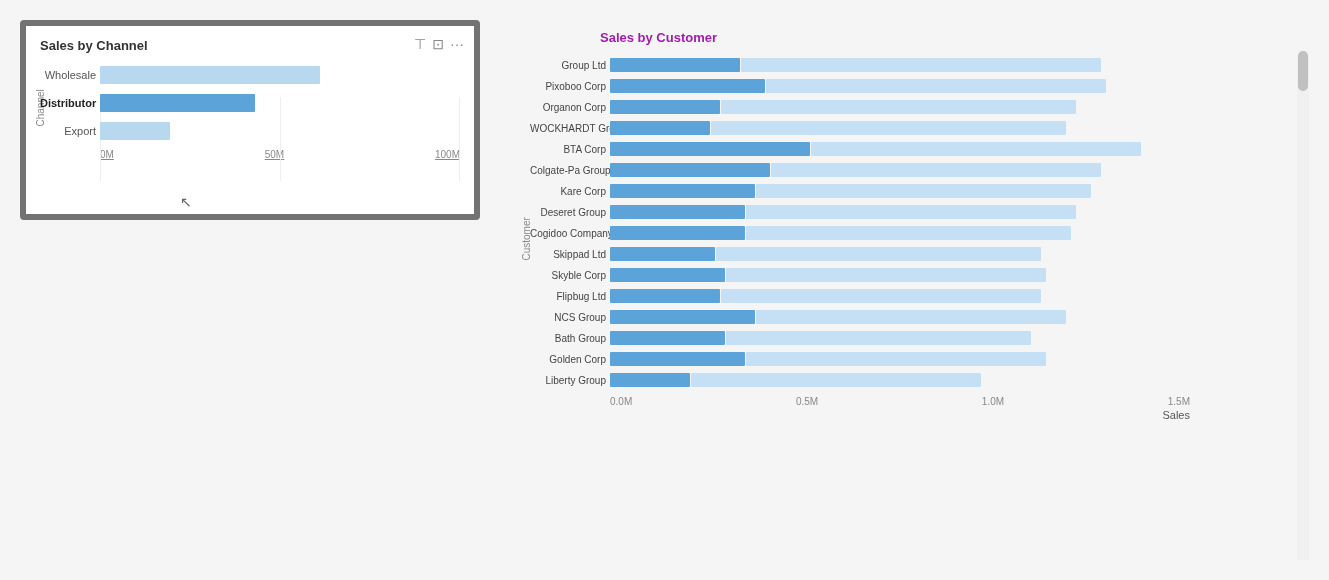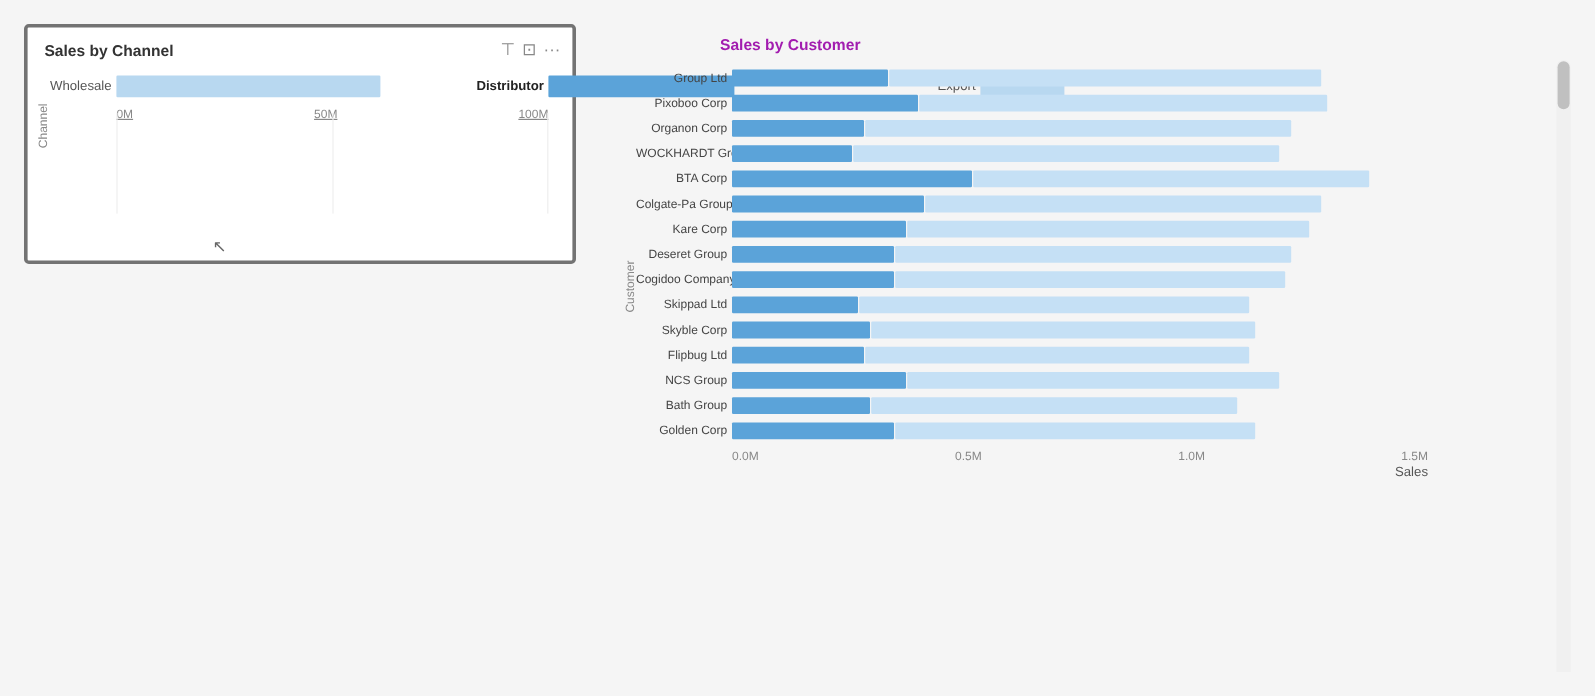--- a/index.html
+++ b/index.html
@@ -10,21 +10,21 @@
       gap: 40px;
       padding: 20px;
       width: 1329px;
       height: 580px;
       overflow: hidden;
     }
 
     
     .chart-container-left {
       background: #fff;
-      border: 3px solid #737373;
+      border: 6px solid #737373;
       border-radius: 4px;
       padding: 12px 14px 14px 14px;
       width: 460px;
       min-width: 460px;
       height: 200px;
       position: relative;
     }
     .chart-title {
       font-size: 13px;
       font-weight: 600;
@@ -40,21 +40,21 @@
       align-items: center;
     }
     .chart-toolbar span {
       color: #888;
       font-size: 14px;
       cursor: pointer;
     }
 
     .bar-chart-left {
       display: flex;
-      flex-direction: row;
+      flex-direction: column;
       gap: 0;
       margin-left: 60px;
       margin-top: 4px;
       position: relative;
     }
 
     .bar-row {
       display: flex;
       align-items: center;
       height: 28px;
@@ -406,20 +406,27 @@
             <div class="bar-track-right">
               <div class="bar-fill-right-dark" style="width: 115px;"></div>
               <div class="bar-fill-right-light" style="width: 305px;"></div>
             </div>
           </div>
           <div class="bar-row-right">
             <span class="bar-label-right">Golden Corp</span>
             <div class="bar-track-right">
               <div class="bar-fill-right-dark" style="width: 135px;"></div>
               <div class="bar-fill-right-light" style="width: 300px;"></div>
+            </div>
+          </div>
+          <div class="bar-row-right">
+            <span class="bar-label-right">Liberty Group</span>
+            <div class="bar-track-right">
+              <div class="bar-fill-right-dark" style="width: 80px;"></div>
+              <div class="bar-fill-right-light" style="width: 290px;"></div>
             </div>
           </div>
         </div>
       <div class="x-axis-right">
         <span>0.0M</span>
         <span>0.5M</span>
         <span>1.0M</span>
         <span>1.5M</span>
       </div>
       <div class="x-axis-title">Sales</div>

